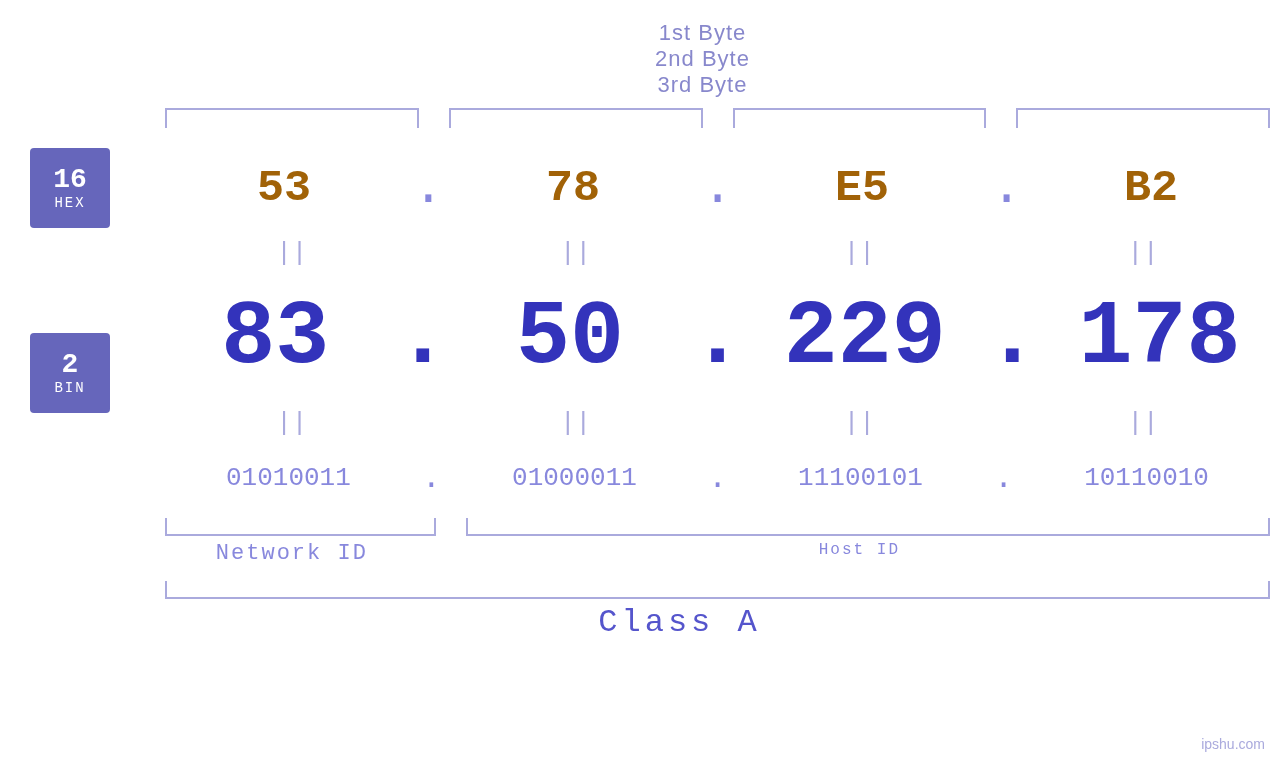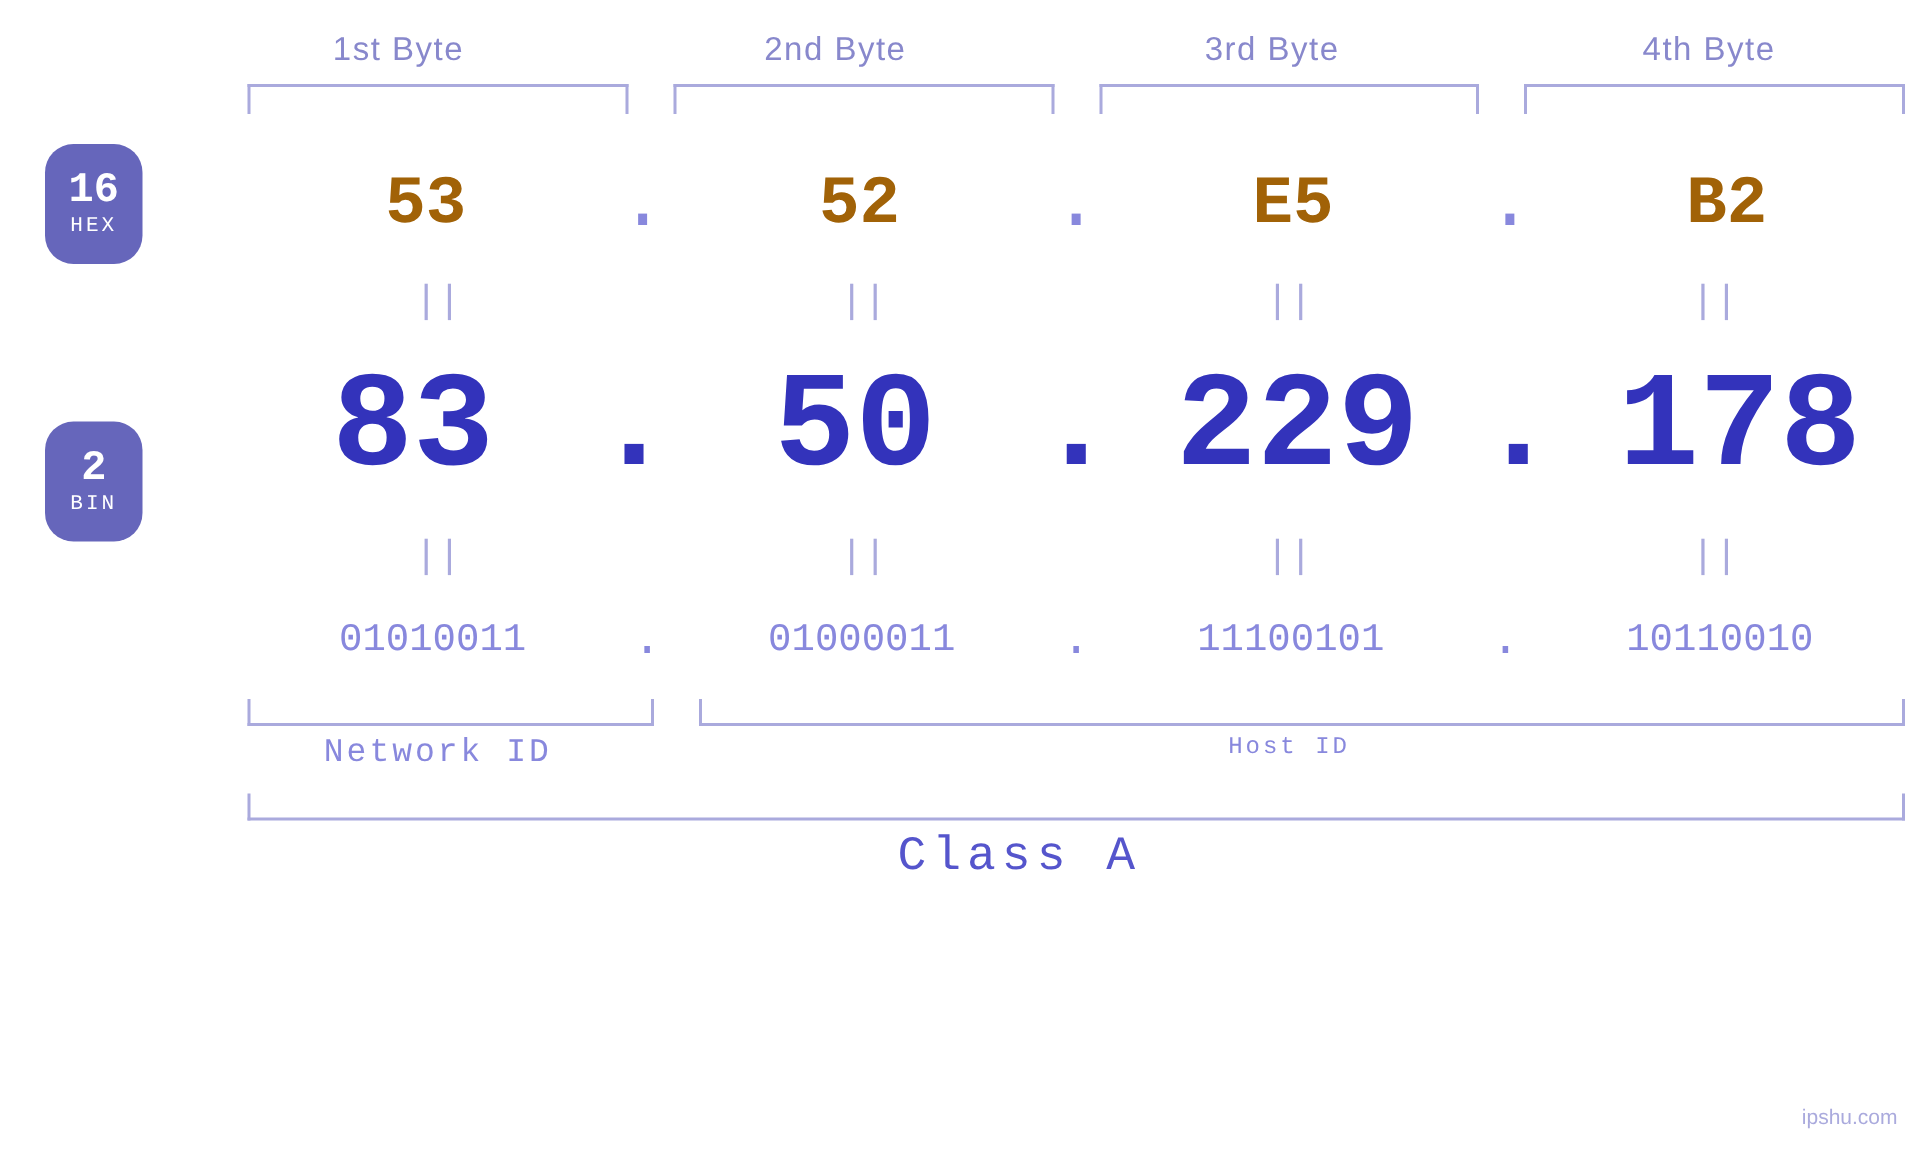--- a/index.html
+++ b/index.html
@@ -22,20 +22,21 @@
       padding: 0;
     }
 
     
     .byte-labels-row {
       display: flex;
       width: 100%;
       padding-left: 120px;
       margin-top: 20px;
       margin-bottom: 10px;
+      flex-direction: column;
     }
 
     .byte-label {
       flex: 1;
       text-align: center;
       color: #8888cc;
       font-size: 22px;
       font-family: Arial, sans-serif;
       letter-spacing: 1px;
     }
@@ -55,24 +56,24 @@
       border-top: 2px solid #aaaadd;
       border-left: 2px solid #aaaadd;
       border-right: 2px solid #aaaadd;
     }
 
     .base-badge {
       display: flex;
       flex-direction: column;
       align-items: center;
       justify-content: center;
-      width: 65px;
+      width: 80px;
       height: 80px;
       background: #6666bb;
-      border-radius: 19px;
+      border-radius: 4px;
       color: white;
       margin-bottom: 0;
     }
 
     .base-number {
       font-size: 28px;
       font-weight: bold;
       line-height: 1.1;
     }
 
@@ -262,21 +263,20 @@
   </style>
 </head>
 <body>
 
 <div class="main-container">
 
   <div class="byte-labels-row">
     <div class="byte-label">1st Byte</div>
     <div class="byte-label">2nd Byte</div>
     <div class="byte-label">3rd Byte</div>
-    <div class="byte-label">4th Byte</div>
   </div>
 
   <div class="bracket-row">
     <div class="bracket"></div>
     <div class="bracket"></div>
     <div class="bracket"></div>
     <div class="bracket"></div>
   </div>
 
   <div class="rows-wrapper" style="padding-left:150px;">
@@ -288,21 +288,21 @@
       </div>
       <div class="base-badge badge-bin">
         <span class="base-number">2</span>
         <span class="base-text">BIN</span>
       </div>
     </div>
 
     <div class="ip-row row-hex">
       <div class="ip-value hex-val">53</div>
       <div class="dot hex-dot">.</div>
-      <div class="ip-value hex-val">52</div>
+      <div class="ip-value hex-val">78</div>
       <div class="dot hex-dot">.</div>
       <div class="ip-value hex-val">E5</div>
       <div class="dot hex-dot">.</div>
       <div class="ip-value hex-val">B2</div>
     </div>
 
     <div class="ip-row row-eq1">
       <div class="eq-cell">||</div>
       <div style="flex:0;width:30px;"></div>
       <div class="eq-cell">||</div>

